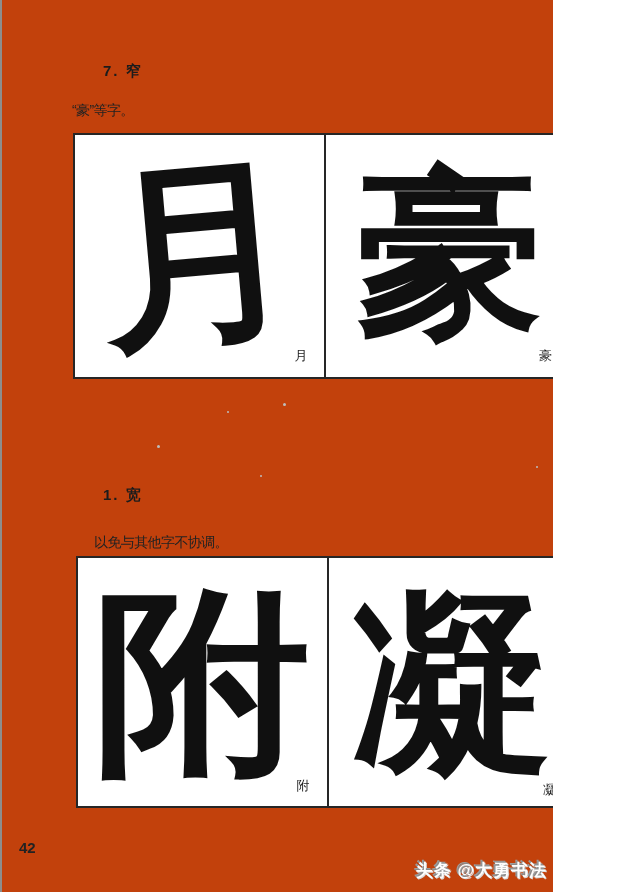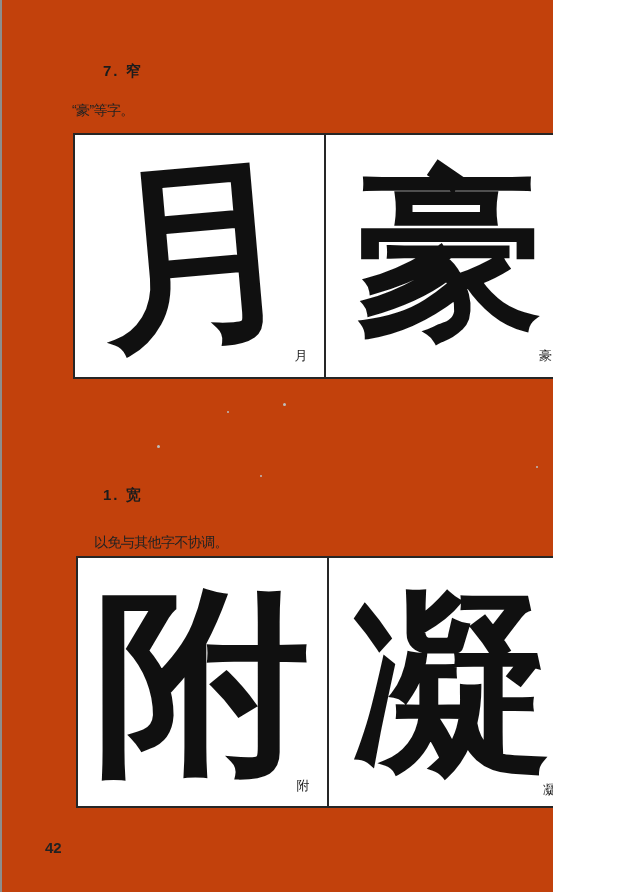--- a/index.html
+++ b/index.html
@@ -87,21 +87,20 @@
   #cap-fu   { right: 17px; bottom: 14px; }
   #cap-ning { right: 21px; bottom: 10px; }
 
   .page-number {
     position: absolute;
     left: 19px;
     top: 839px;
     font-size: 15px;
     font-weight: bold;
     color: #222;
-    margin-left: 26px;
   }
   .watermark {
     position: absolute;
     right: 6px;
     top: 859px;
     font-size: 17px;
     font-weight: bold;
     letter-spacing: 1px;
     color: #fdfdfd;
     text-shadow: -1px -1px 0 #8a8a8a, -2px -2px 0 #9d9d9d, 1px 1px 0 #d9d9d9;
@@ -154,13 +153,14 @@
     </div>
   </div>
 
   <span class="speck sp1"></span>
   <span class="speck sp2"></span>
   <span class="speck sp3"></span>
   <span class="speck sp4"></span>
   <span class="speck sp5"></span>
 
   <div class="page-number">42</div>
+  <div class="watermark">头条 @大勇书法</div>
 </div>
 
 </body></html>

